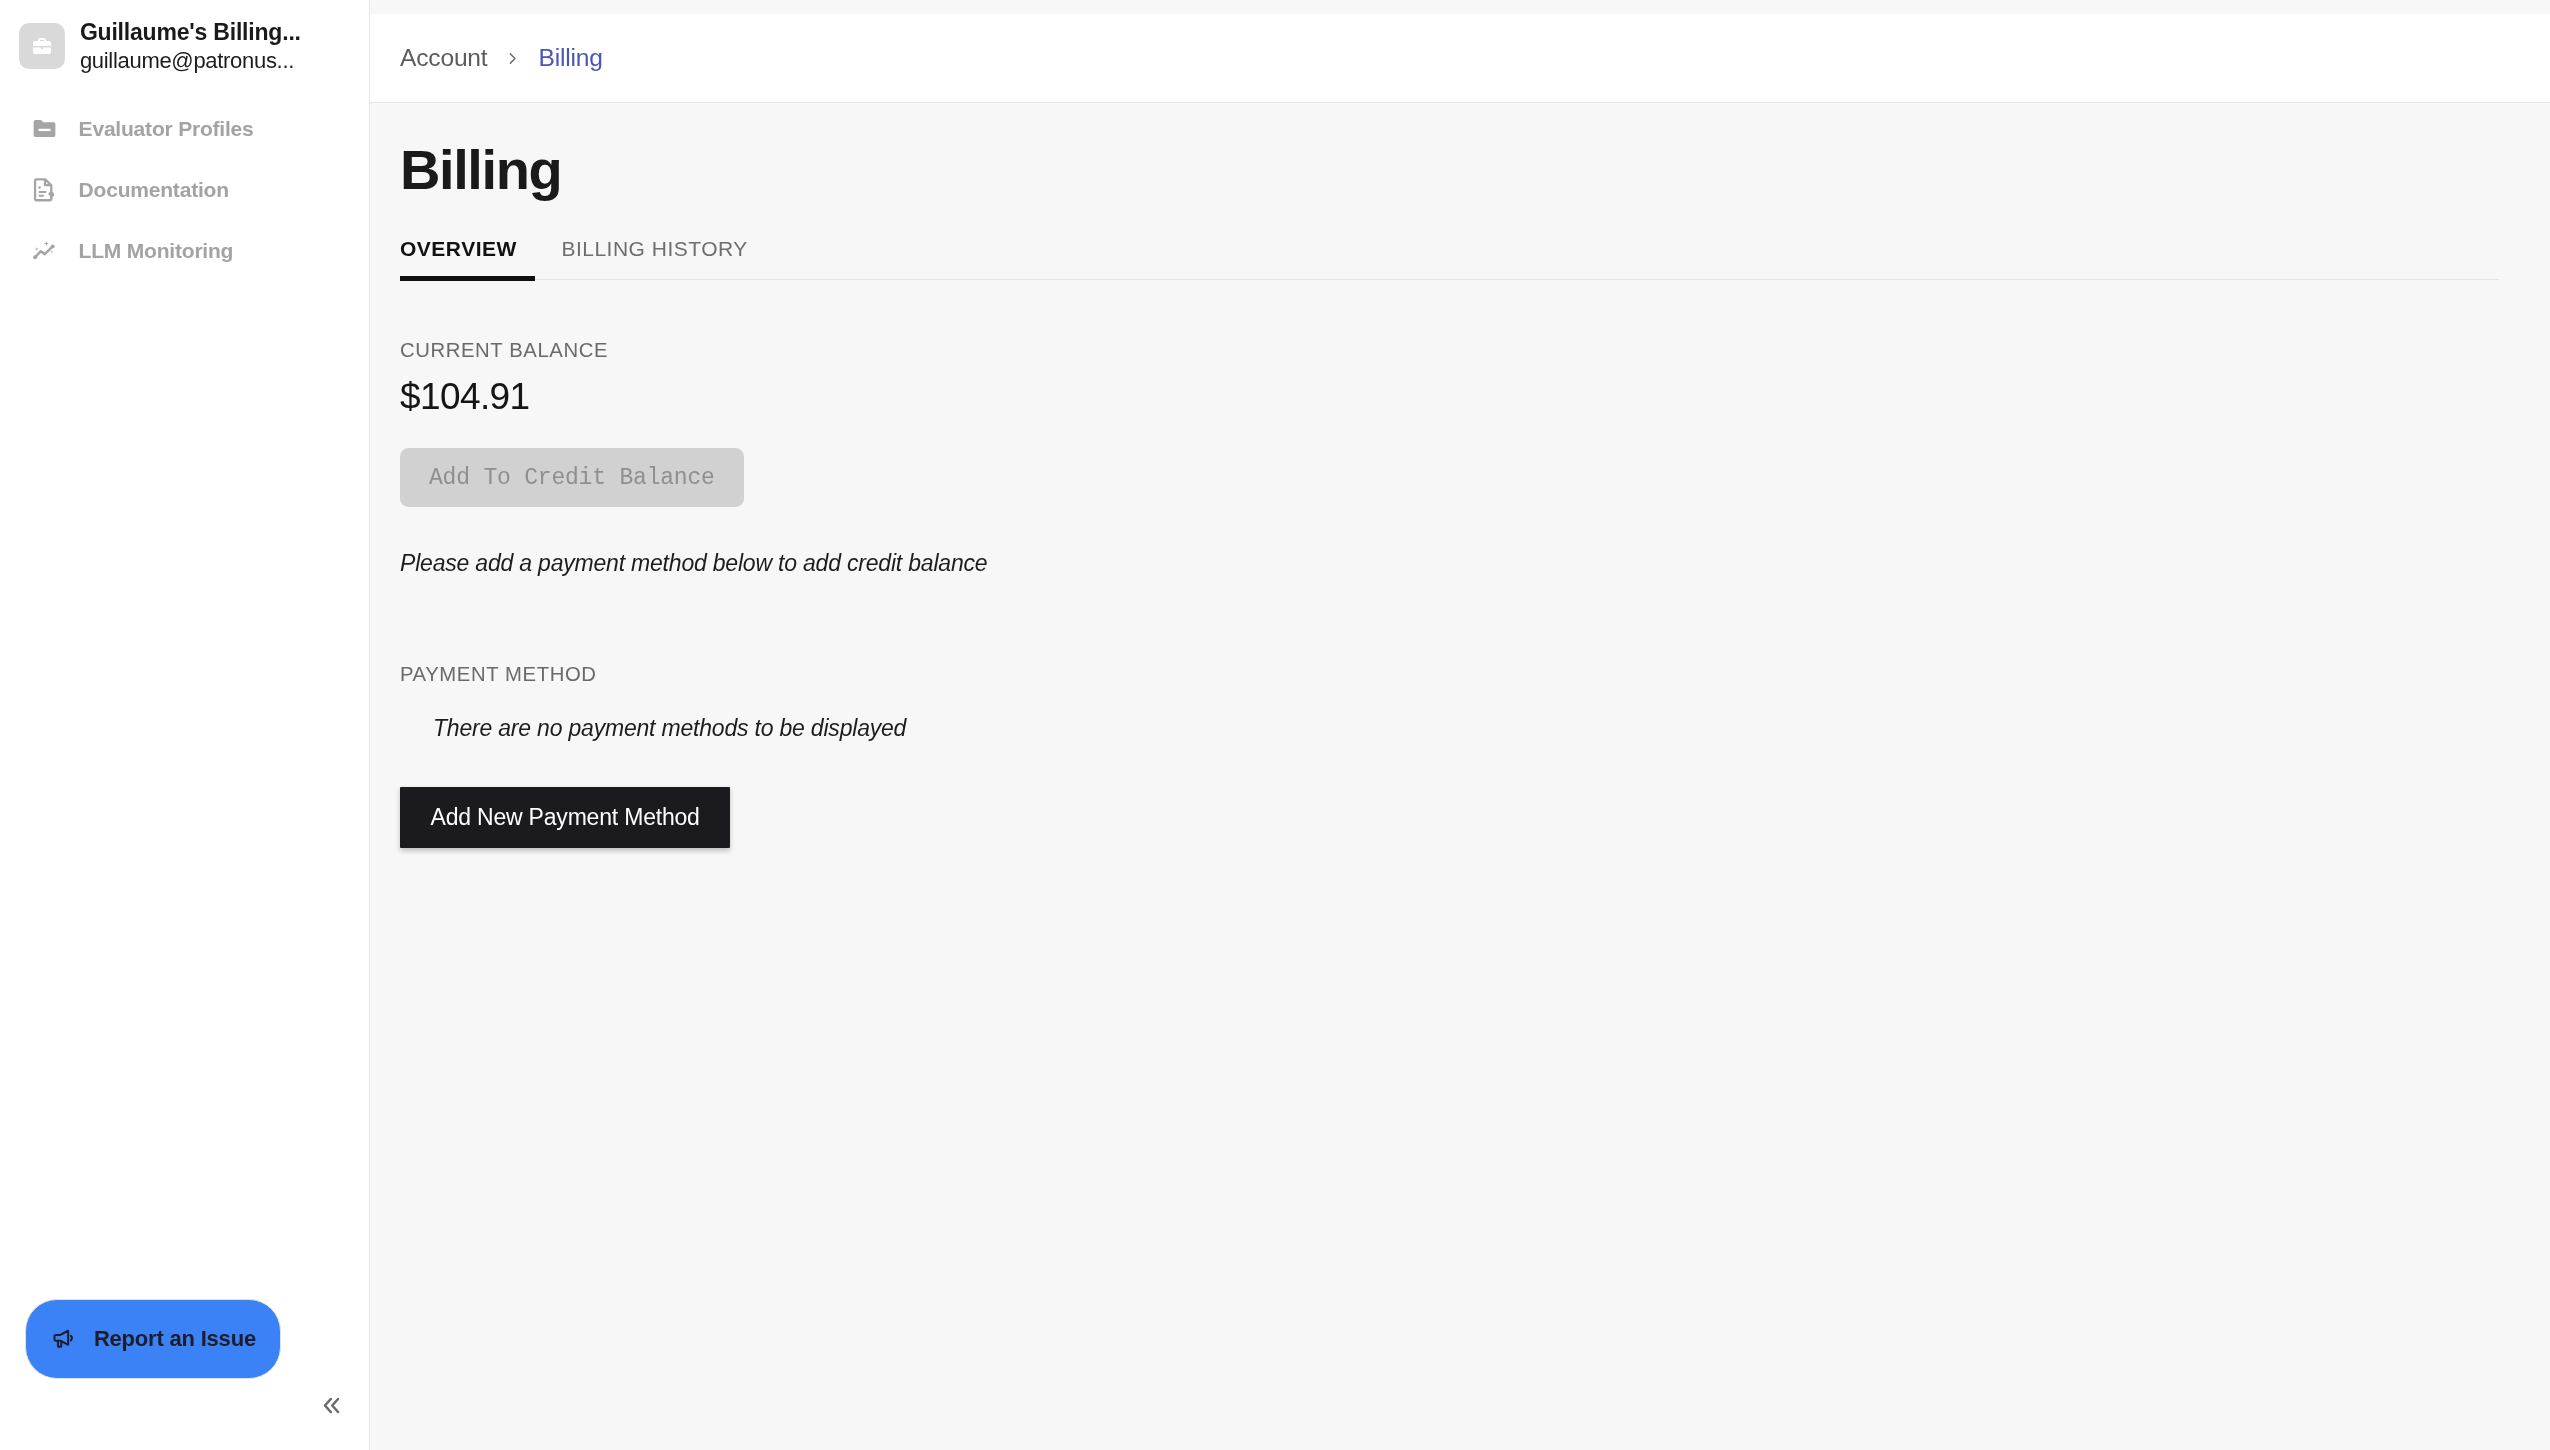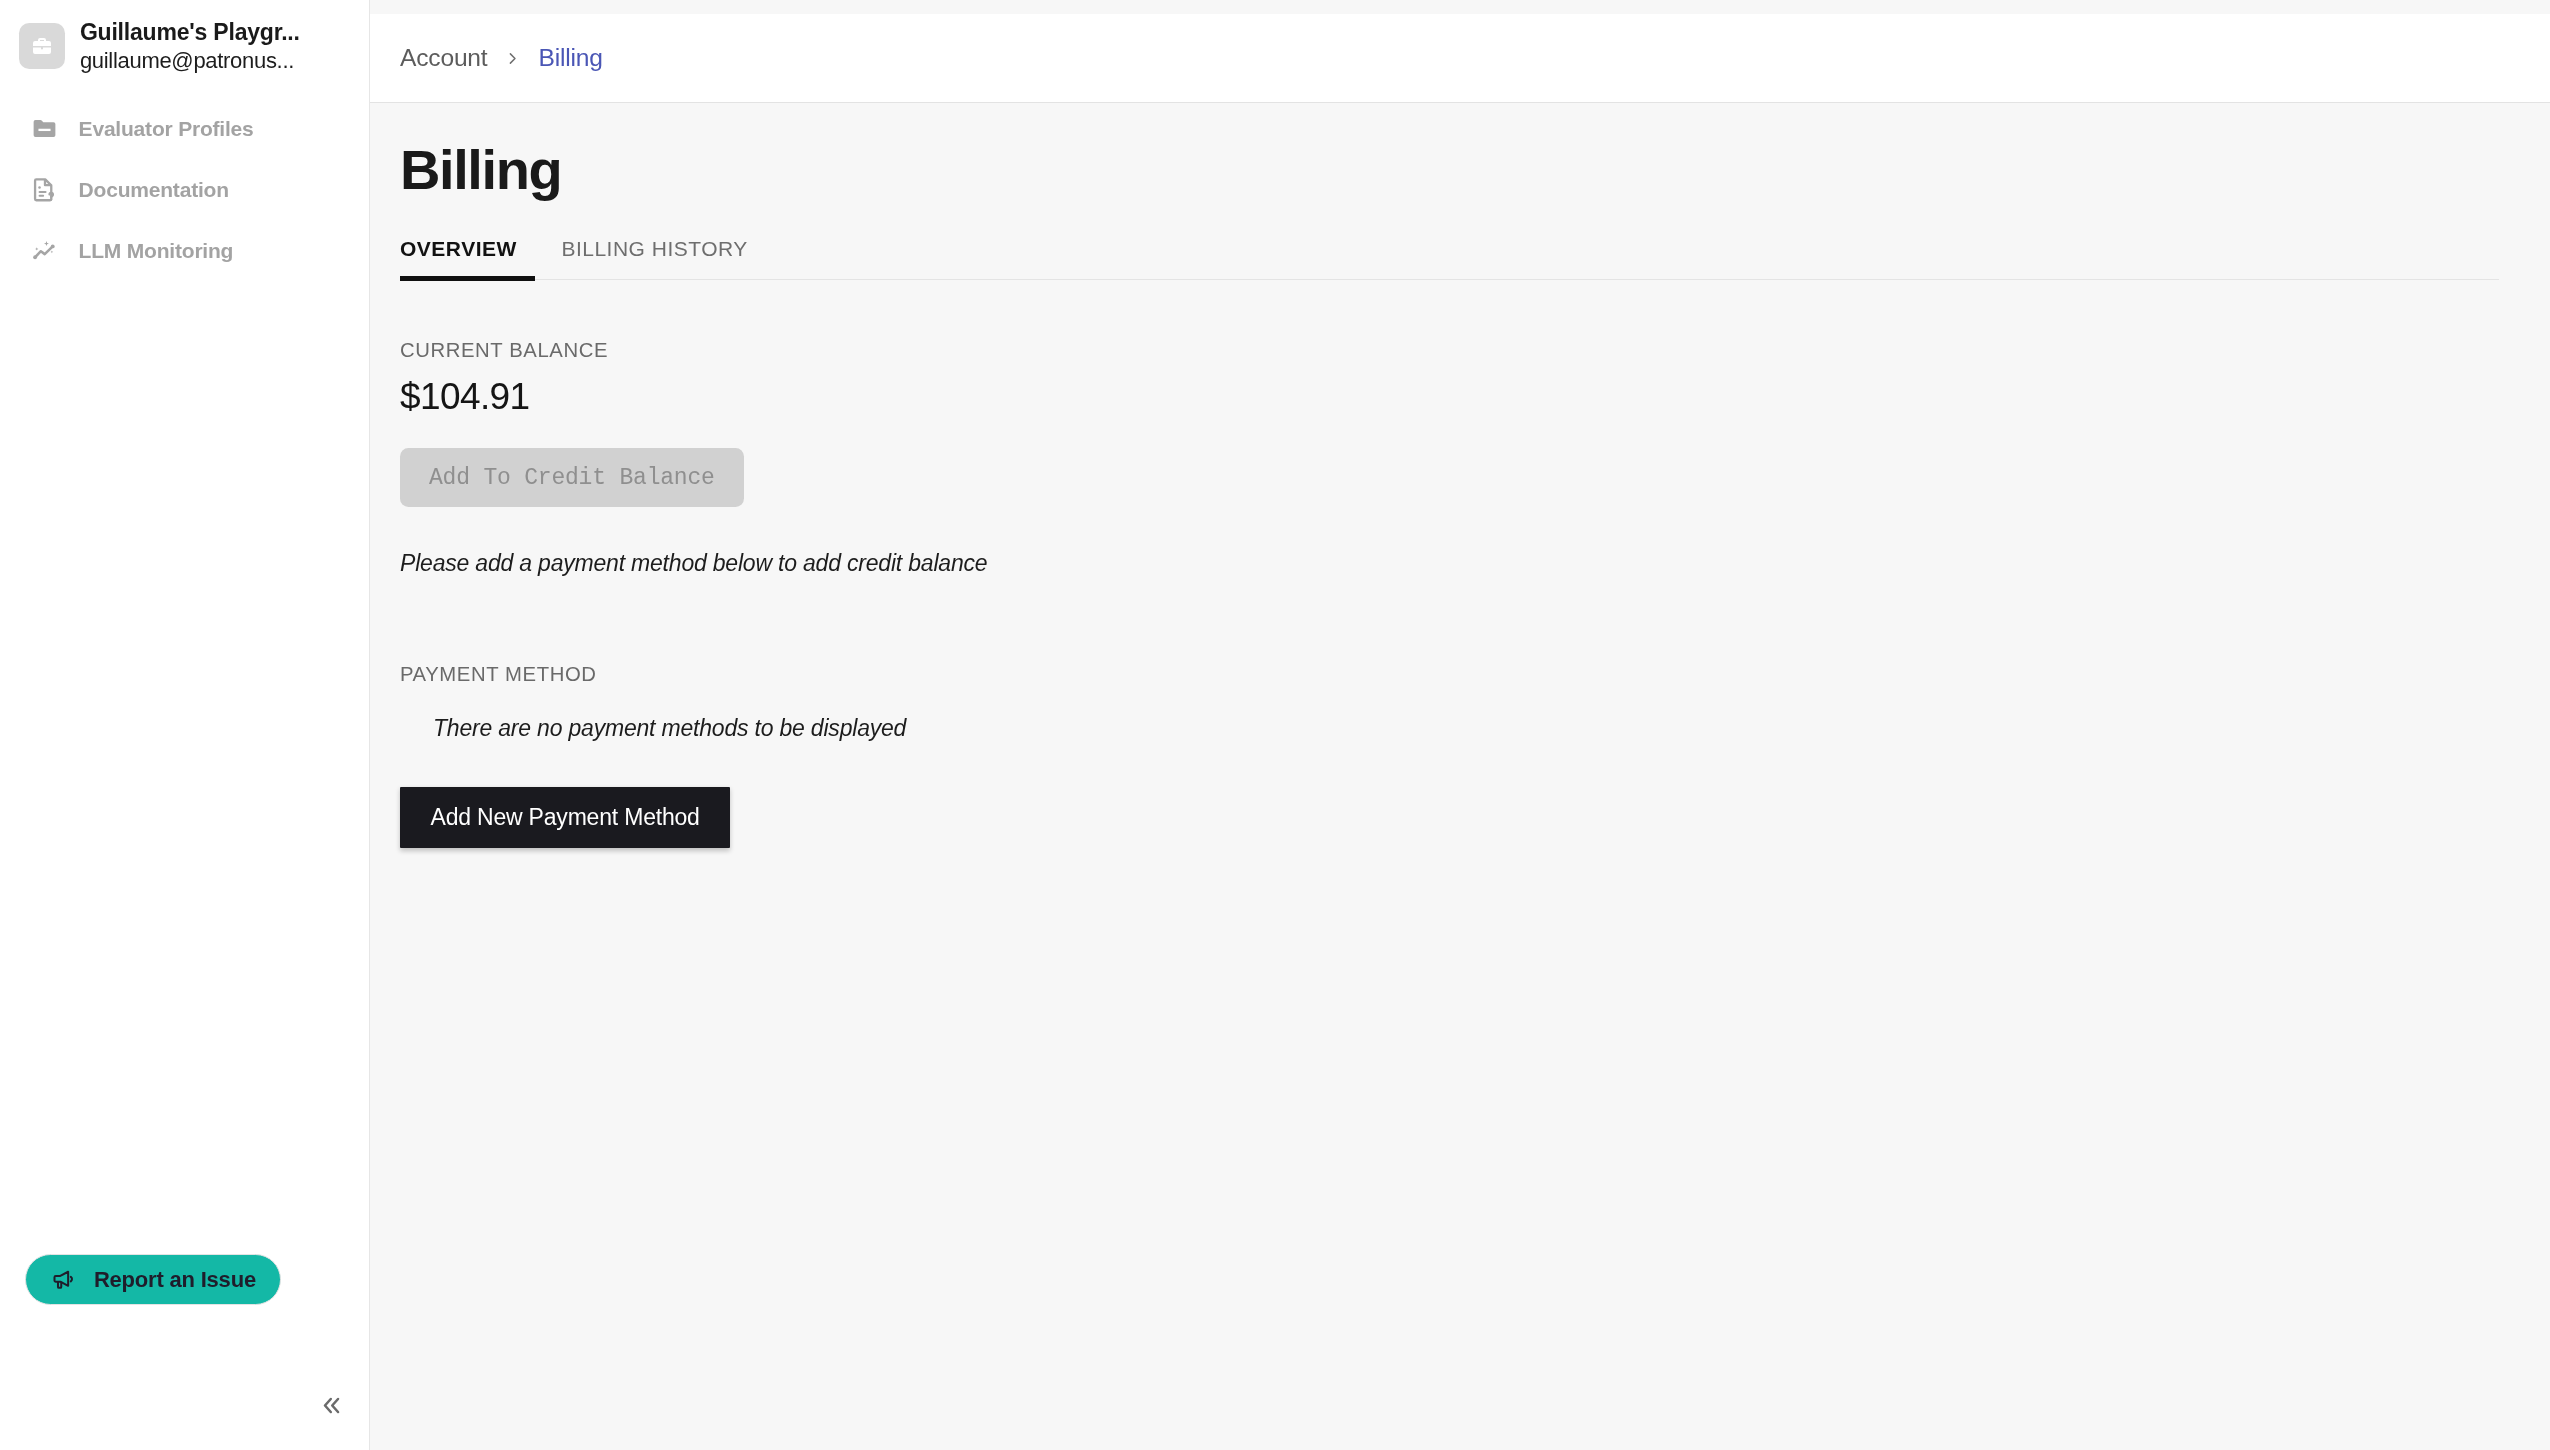--- a/index.html
+++ b/index.html
@@ -105,27 +105,27 @@
     font-size: 21px;
     font-weight: 600;
     color: #a3a3a3;
     letter-spacing: -0.2px;
     white-space: nowrap;
   }
 
   .report-issue-btn {
     position: absolute;
     left: 24.6px;
-    top: 1254px;
-    height: 51px;
+    top: 1299px;
+    height: 80px;
     padding: 0 24px;
     display: inline-flex;
     align-items: center;
     gap: 15.3px;
-    background: #14b8a6;
+    background: #3b82f6;
     border: 1.7px solid #e3e3e3;
     border-radius: 32px;
     cursor: pointer;
     font-family: "Liberation Sans", sans-serif;
   }
 
   .report-issue-icon {
     width: 29px;
     height: 29px;
     display: flex;
@@ -346,21 +346,21 @@
   <aside id="sidebar">
 
     <div class="account-block">
       <div class="account-avatar">
         <svg width="24" height="24" viewBox="0 0 24 24" fill="#ffffff" aria-hidden="true">
           <path d="M10 4h4a2 2 0 0 1 2 2v1h3a2 2 0 0 1 2 2v3H3V9a2 2 0 0 1 2-2h3V6a2 2 0 0 1 2-2zm0 3h4V6h-4v1z"></path>
           <path d="M3 13.5V18a2 2 0 0 0 2 2h14a2 2 0 0 0 2-2v-4.5h-8v1.1a1 1 0 0 1-1 1h-0a1 1 0 0 1-1-1V13.5H3z"></path>
         </svg>
       </div>
       <div class="account-text">
-        <span class="account-name">Guillaume's Playgr...</span>
+        <span class="account-name">Guillaume's Billing...</span>
         <span class="account-email">guillaume@patronus...</span>
       </div>
     </div>
 
     <nav class="nav-list">
 
       <a class="nav-item" href="#">
         <span class="nav-icon">
           <svg width="29" height="29" viewBox="0 0 24 24" fill="currentColor" aria-hidden="true">
             <path d="M3 6.5A1.5 1.5 0 0 1 4.5 5h4.1c.4 0 .78.16 1.06.44L11 6.8h8.5A1.5 1.5 0 0 1 21 8.3v9.2A1.5 1.5 0 0 1 19.5 19h-15A1.5 1.5 0 0 1 3 17.5v-11zM7 12.2h10v1.9H7v-1.9z" fill="currentColor"></path>

